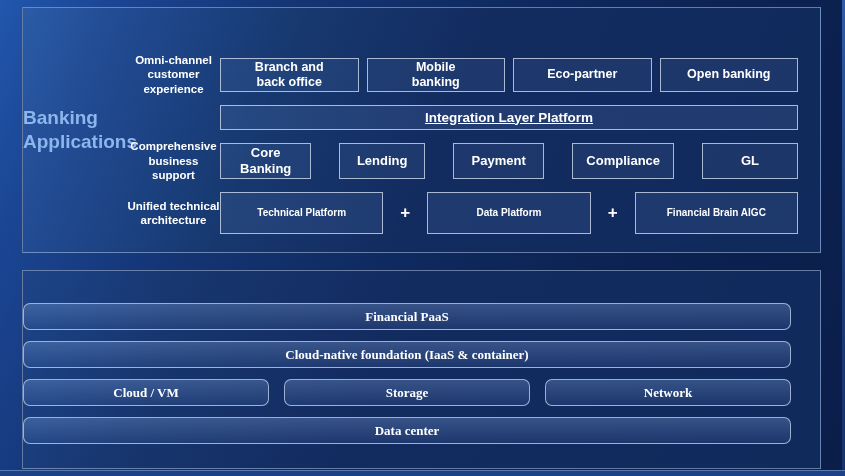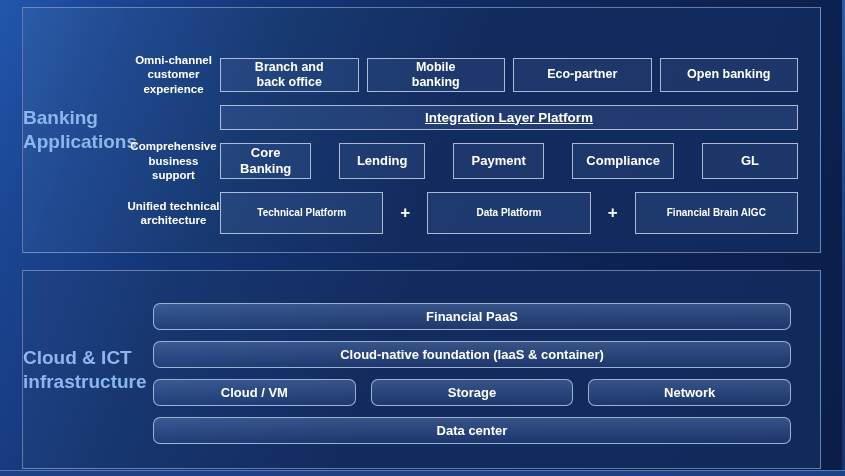--- a/index.html
+++ b/index.html
@@ -49,21 +49,21 @@
   .row-tech{margin-top:10px;}
   .row-tech .box{flex:1;height:42px;font-size:10px;
     background:rgba(125,165,225,0.12);}
   .plus{width:44px;flex:none;display:flex;align-items:center;justify-content:center;
     color:#ffffff;font-weight:bold;font-size:17px;}
   .rbar{display:flex;align-items:center;justify-content:center;
     color:#ffffff;font-weight:bold;font-size:13px;height:27px;
     border:1px solid rgba(176,196,226,0.85);border-radius:7px;
     background:linear-gradient(180deg,rgba(140,175,230,0.30) 0%,rgba(95,130,195,0.14) 100%);
     box-sizing:border-box;}
-  .rows2 .rrow{margin-top:11px;}
+  .rows2 .rrow{margin-top:11px;font-family:Liberation Serif, serif;}
   .rows2 .rrow:first-child{margin-top:0;}
   .rrow-split{display:flex;gap:15px;}
   .rrow-split .rbar{flex:1;}
 </style>
 </head>
 <body>
 
 <div class="stage">
 
   <div class="panel panel1">
@@ -109,21 +109,20 @@
           <div class="box">Data Platform</div>
           <div class="plus">+</div>
           <div class="box">Financial Brain AIGC</div>
         </div>
       </div>
 
     </div>
   </div>
 
   <div class="panel panel2">
-    <div class="side-label">Cloud &amp; ICT infrastructure</div>
     <div class="rows rows2">
 
       <div class="rrow">
         <div class="rbar">Financial PaaS</div>
       </div>
 
       <div class="rrow">
         <div class="rbar">Cloud-native foundation (IaaS &amp; container)</div>
       </div>
 

